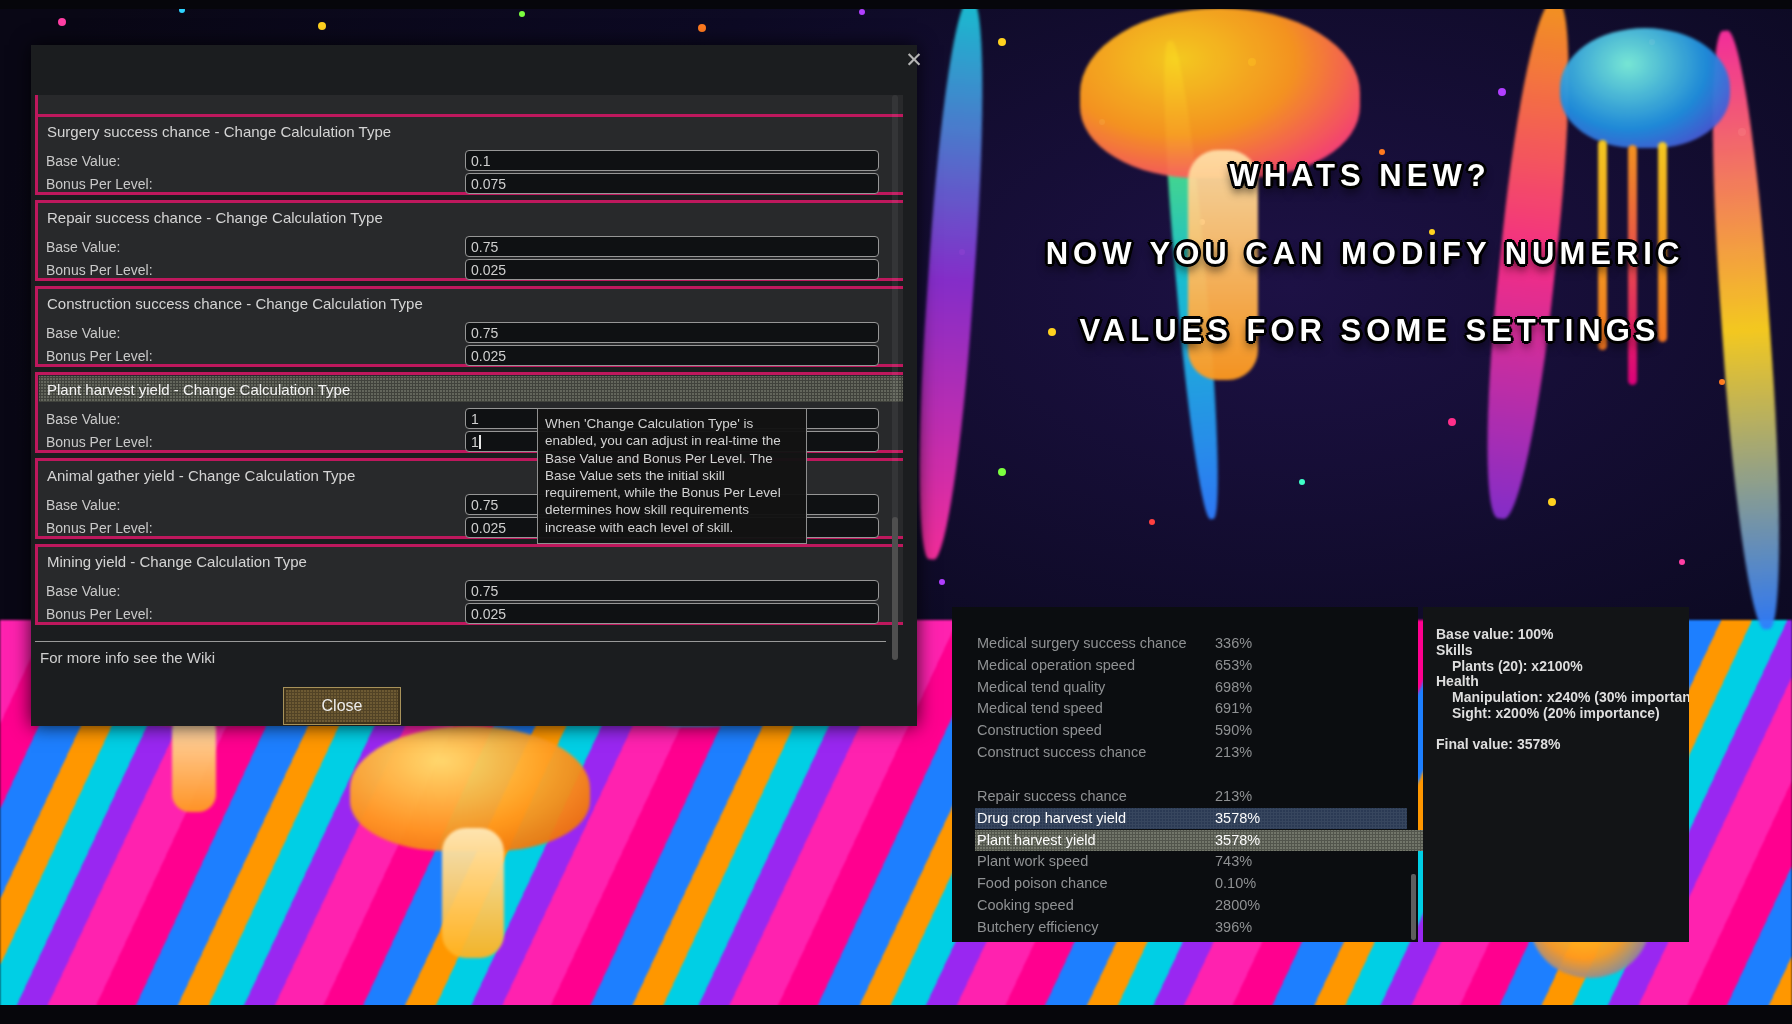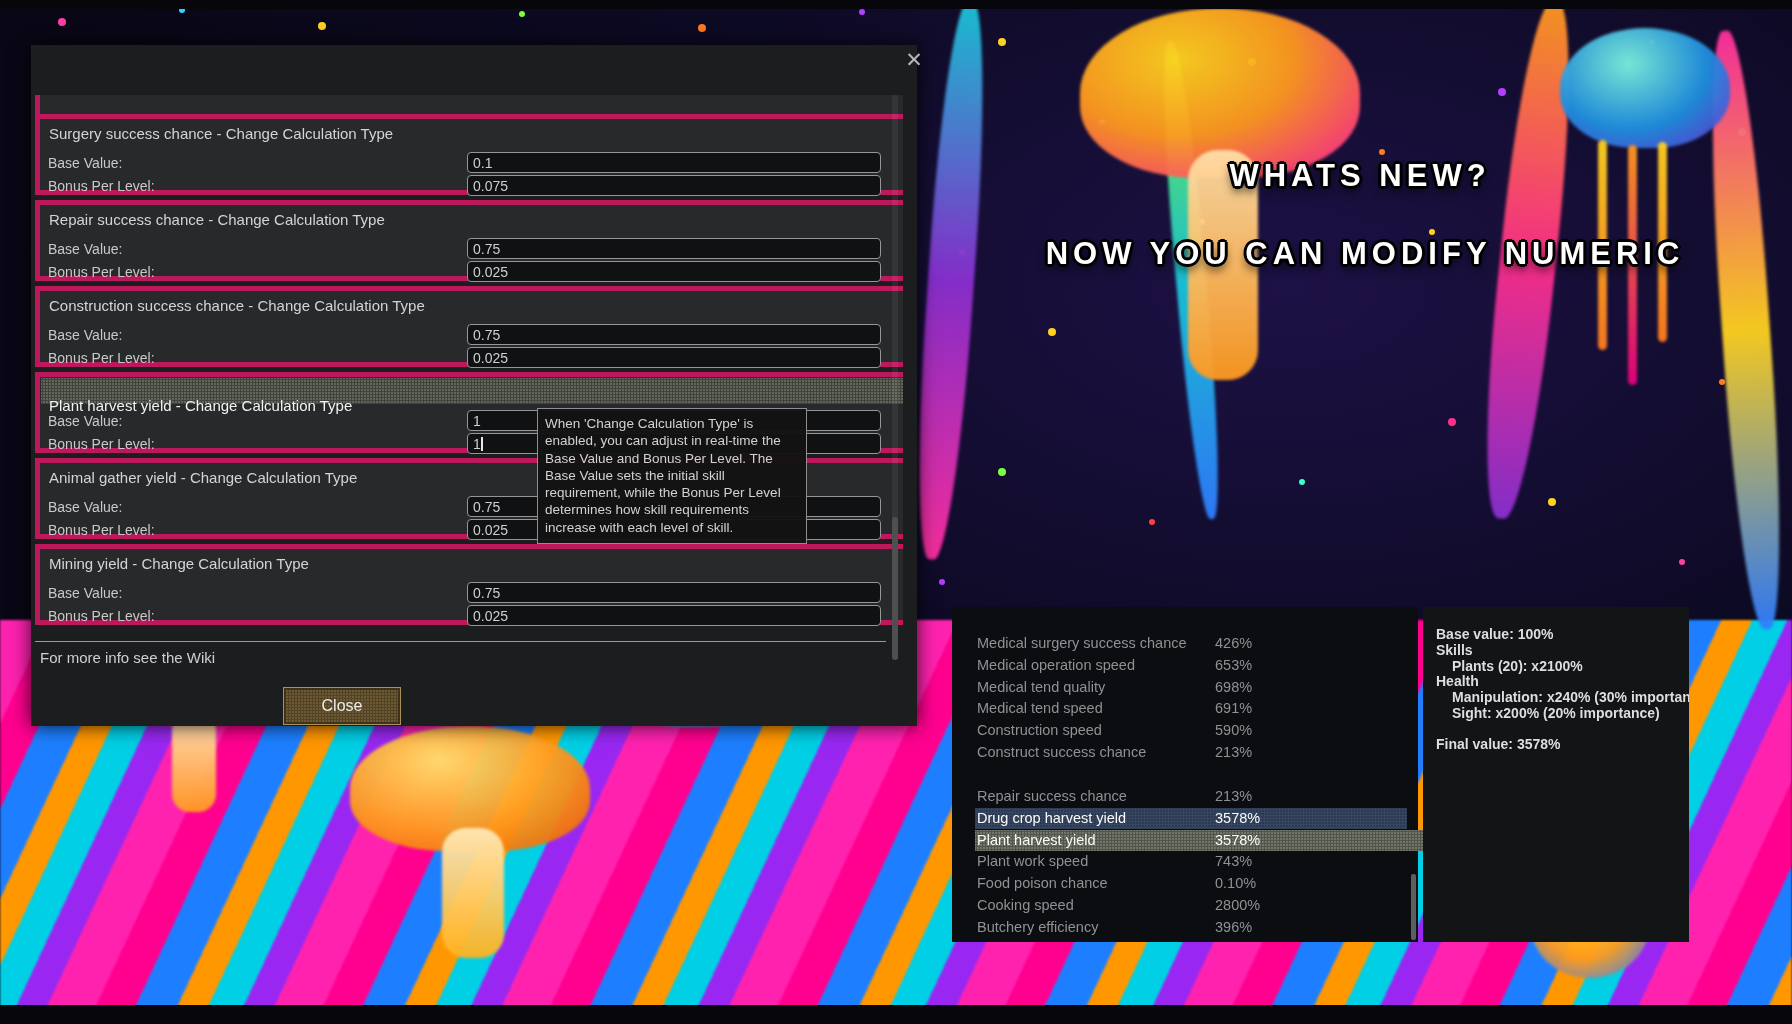--- a/index.html
+++ b/index.html
@@ -22,25 +22,25 @@
   .riv{left:0;top:620px;width:1792px;height:392px;
     background:repeating-linear-gradient(115deg,#ff2fa0 0 44px,#e6007e 44px 80px,#2f7dff 80px 118px,#ff9a1f 118px 146px,#19c6d8 146px 178px,#8a2fd0 178px 206px);
     filter:saturate(1.25) blur(1px);}
   .bar{left:0;width:1792px;background:#06060b;}
 
   
   #dialog{left:31px;top:45px;width:886px;height:681px;background:#1b1d1f;box-shadow:0 0 18px rgba(0,0,0,.8);}
   #dialog-title{left:6px;top:52px;font-size:19px;color:#e2e2e2;letter-spacing:.2px;}
   #dialog-close{left:866px;top:0px;width:34px;height:30px;color:#b4b4b4;font-size:21px;line-height:30px;text-align:center;cursor:pointer;}
   #scroll-clip{left:0;top:50px;width:872px;height:540px;overflow:hidden;}
-  .section{position:absolute;left:4px;width:1012px;height:81px;background:#28292b;border:5px solid #be185d;box-sizing:border-box;}
+  .section{position:absolute;left:4px;width:1012px;height:81px;background:#28292b;border:3px solid #be185d;box-sizing:border-box;}
   .sec-header{position:absolute;left:1px;right:1px;top:1px;height:26px;}
   .sec-header.hl{background:#63665c;background-image:radial-gradient(rgba(0,0,0,.35) 1px,transparent 1.3px);background-size:3px 3px;}
   .sec-title{position:absolute;left:8px;top:5px;font-size:15px;color:#d4d4d4;white-space:nowrap;}
-  .sec-header.hl .sec-title{color:#f3f3f3;margin-top:14px;}
+  .sec-header.hl .sec-title{color:#f3f3f3;}
   .check{position:absolute;right:2px;top:5px;width:26px;height:26px;cursor:pointer;}
   .row{position:absolute;left:0;height:22px;width:100%;}
   .row .lbl{position:absolute;left:8px;top:3px;font-size:14px;color:#c9c9c9;white-space:nowrap;}
   .field{position:absolute;left:427px;top:0;width:414px;height:21px;box-sizing:border-box;
          background:#0f1113;border:1px solid #969696;border-radius:4px;color:#cfcfcf;
          font-family:"Liberation Sans",sans-serif;font-size:14px;padding:0 0 0 5px;outline:none;}
   .base-row{top:33px;} .bonus-row{top:56px;}
   .caret{position:absolute;left:441px;top:4px;width:1.5px;height:14px;background:#e8e8e8;}
   #partial-section{top:-16px;}
   #dlg-scrollbar{left:861px;top:50px;width:6px;height:565px;background:rgba(255,255,255,.06);border-radius:3px;}
@@ -104,20 +104,21 @@
   <div class="abs blob" style="left:172px;top:712px;width:44px;height:100px;border-radius:18px;background:linear-gradient(#ffe9b8,#ff9a1f);"></div>
   <div class="abs blob" style="left:350px;top:726px;width:240px;height:125px;border-radius:50% 50% 40% 40%;background:radial-gradient(at 38% 28%,#ffe26b,#ff9a1f 55%,#e65c00);"></div>
   <div class="abs blob" style="left:442px;top:828px;width:62px;height:130px;border-radius:24px;background:linear-gradient(#ffe9b8,#ffb21f);"></div>
   <div class="abs blob" style="left:630px;top:652px;width:130px;height:75px;border-radius:50% 50% 40% 40%;background:radial-gradient(at 40% 30%,#7df2dd,#19c6d8 60%,#2f7dff);"></div>
   <div class="abs blob" style="left:1530px;top:868px;width:120px;height:110px;border-radius:50%;background:radial-gradient(at 45% 40%,#ffd21f,#ff9a1f 50%,#2f7dff 95%);"></div>
   <div class="abs bar" style="top:0;height:9px;"></div>
   <div class="abs bar" style="top:1005px;height:19px;"></div>
 
   <div class="abs promo" id="promo2">NOW YOU CAN MODIFY NUMERIC</div>
   <div class="abs promo" id="promo1">WHATS NEW?</div>
+  <div class="abs promo" id="promo3">VALUES FOR SOME SETTINGS</div>
 
   <div class="abs noise" id="dialog">
     <div class="abs" id="dialog-title">Mod settings for Un-Limited Reborn</div>
     <div class="abs" id="dialog-close">✕</div>
 
     <div class="abs" id="scroll-clip">
 
       <div class="section" id="partial-section">
         <div class="row" style="top:0;">
           
@@ -240,21 +241,21 @@
       <div class="tip-line">Base Value sets the initial skill</div>
       <div class="tip-line">requirement, while the Bonus Per Level</div>
       <div class="tip-line">determines how skill requirements</div>
       <div class="tip-line">increase with each level of skill.</div>
     </div>
 
   <div class="abs noise" id="stats-panel">
     <div class="abs" id="stats-thumb"></div>
       <div class="stat-row" style="top: 26px;">
     <span class="stat-label">Medical surgery success chance</span>
-    <span class="stat-value">426%</span>
+    <span class="stat-value">336%</span>
   </div>
       <div class="stat-row" style="top: 48px;">
     <span class="stat-label">Medical operation speed</span>
     <span class="stat-value">653%</span>
   </div>
       <div class="stat-row" style="top: 70px;">
     <span class="stat-label">Medical tend quality</span>
     <span class="stat-value">698%</span>
   </div>
       <div class="stat-row" style="top: 91px;">

